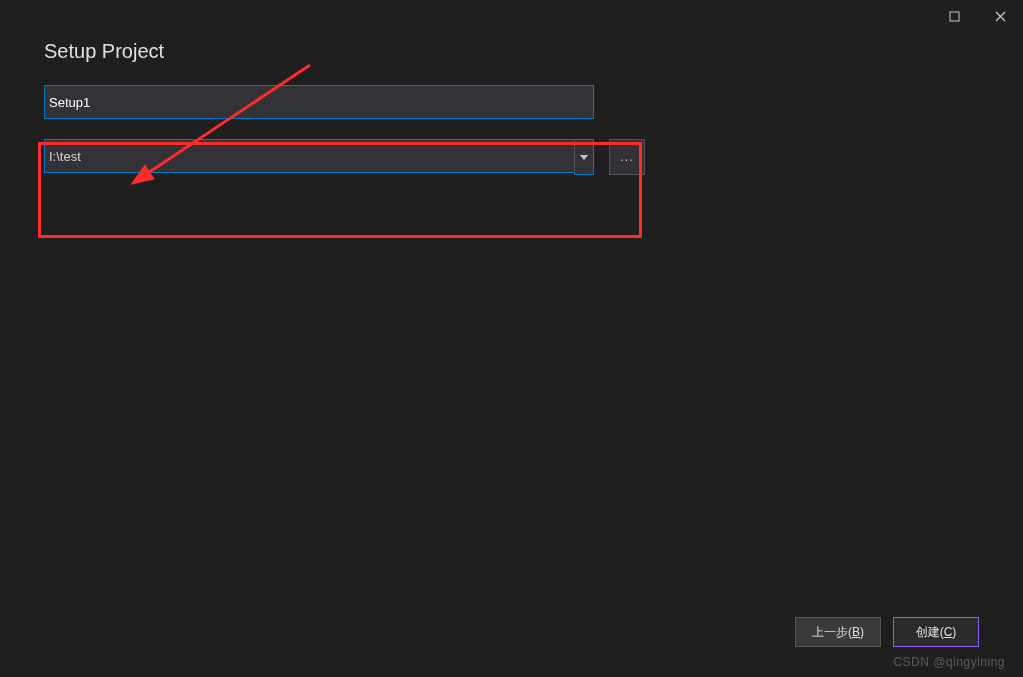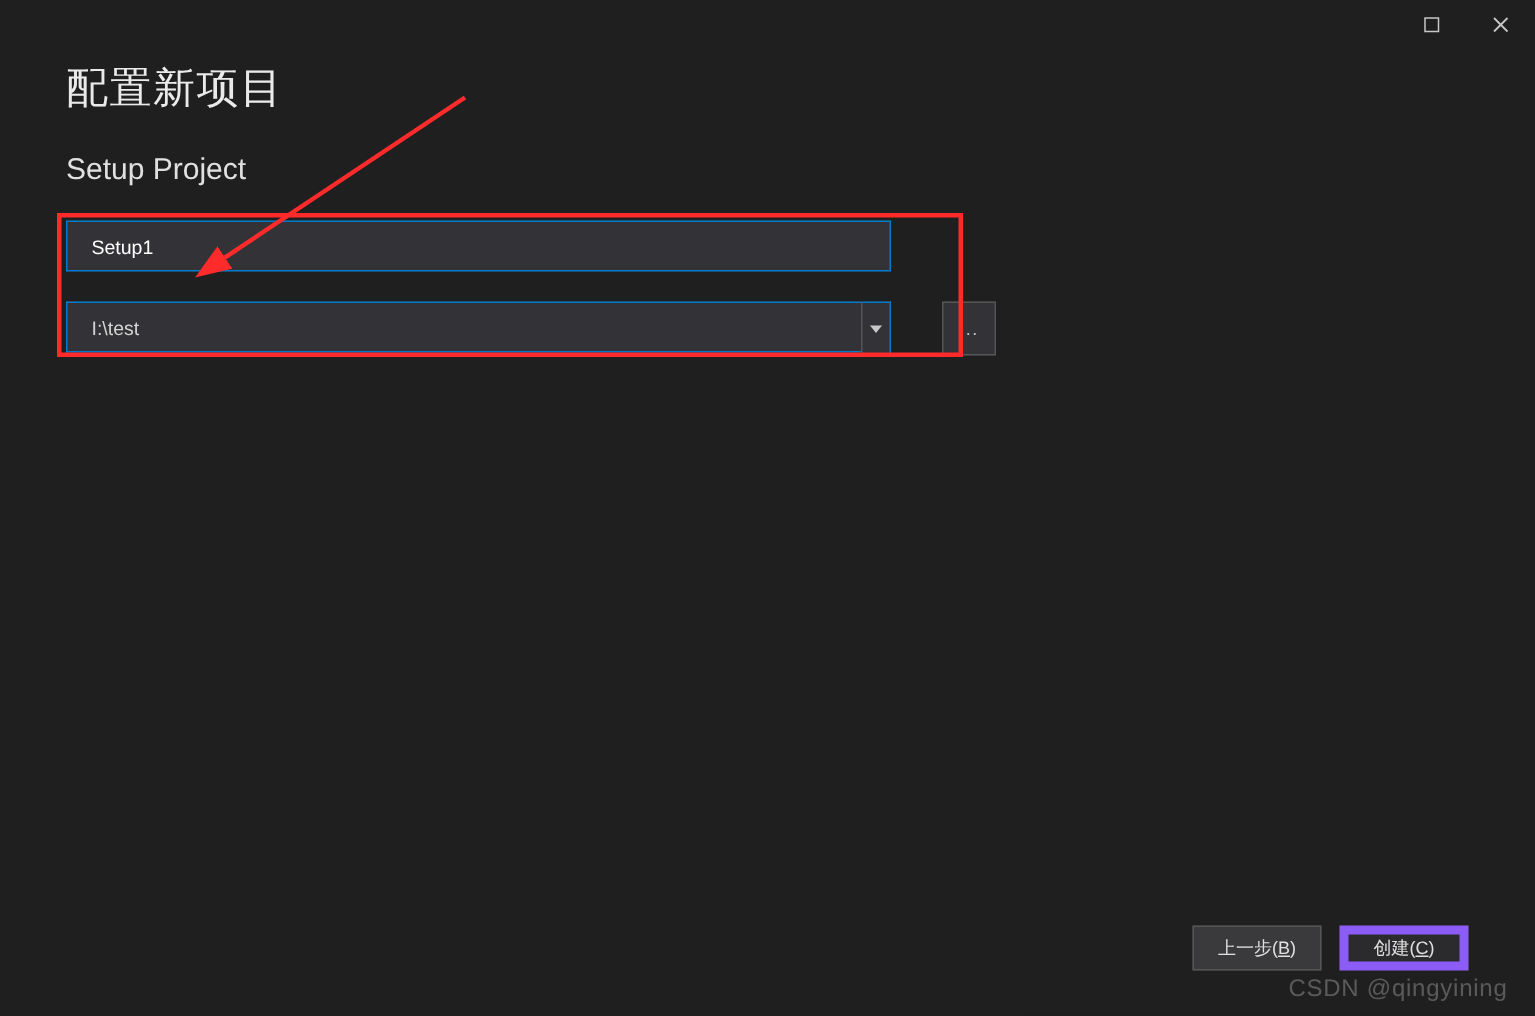--- a/index.html
+++ b/index.html
@@ -4,39 +4,39 @@
 <style>
   html,body{margin:0;padding:0;width:1023px;height:677px;background:#1e1e1e;font-family:"Microsoft YaHei","Segoe UI",sans-serif;color:#d4d4d4;overflow:hidden}
   .window{position:relative;width:1023px;height:677px;background:#1f1f1f}
   .titlebar{position:absolute;top:0;right:0;height:32px;display:flex;align-items:center}
   .titlebar .win-btn{width:46px;height:32px;display:flex;align-items:center;justify-content:center;color:#c8c8c8;font-size:14px;cursor:pointer}
   .content{position:absolute;left:44px;top:40px;right:44px;bottom:60px}
   h1{font-weight:400;font-size:28px;color:#eaeaea;margin:0 0 24px 0;letter-spacing:1px}
   h2{font-weight:400;font-size:20px;color:#e0e0e0;margin:0 0 22px 0}
   .field-label{font-size:12px;color:#cfcfcf;margin-bottom:6px}
   .field-label .accel{text-decoration:underline}
-  .text-input{box-sizing:border-box;height:34px;background:#333337;border:1px solid #007acc;color:#d4d4d4;padding:0 16px;font-size:13px;outline:none}
+  .text-input{box-sizing:border-box;height:34px;background:#333337;border:1px solid #007acc;color:#d4d4d4;padding:0 4px;font-size:13px;outline:none}
   .text-input.selected{color:#fff}
   .text-input.selected::selection{background:#0a3e66}
   .project-name-row{width:550px;margin-bottom:20px}
   .project-name-row .text-input{width:550px}
-  .location-row{display:flex;align-items:flex-start;gap:34px}
+  .location-row{display:flex;align-items:flex-start;gap:15px}
   .location-combo{display:flex;width:550px}
   .location-combo .text-input{flex:1;border-right:none}
   .combo-btn{width:18px;height:34px;background:#333337;border:1px solid #007acc;border-left:1px solid #555;display:flex;align-items:center;justify-content:center;cursor:pointer}
   .combo-btn svg{width:8px;height:8px;fill:#c8c8c8}
   .browse-btn{width:34px;height:34px;background:#333337;border:1px solid #555;color:#c8c8c8;display:flex;align-items:center;justify-content:center;font-size:12px;cursor:pointer;letter-spacing:1px}
   .footer{position:absolute;right:44px;bottom:30px;display:flex;gap:12px}
   .btn{min-width:86px;height:30px;padding:0 16px;font-size:12px;display:flex;align-items:center;justify-content:center;cursor:pointer;box-sizing:border-box}
   .btn .accel{text-decoration:underline}
   .btn-secondary{background:#3a3a3c;border:1px solid #555;color:#e0e0e0}
-  .btn-primary{background:#2b2b2d;border:6px solid #8b5cf6;color:#e0e0e0}
+  .btn-primary{background:#2b2b2d;border:1px solid #8b5cf6;color:#e0e0e0}
   .annotation-box{position:absolute;border:3px solid #ff2a2a;pointer-events:none}
   .annotation-arrow{position:absolute;pointer-events:none}
-  .watermark{position:absolute;right:18px;bottom:8px;font-size:16px;color:rgba(200,200,200,0.35);letter-spacing:.5px;pointer-events:none}
+  .watermark{position:absolute;right:18px;bottom:8px;font-size:12px;color:rgba(200,200,200,0.35);letter-spacing:.5px;pointer-events:none}
 </style>
 </head>
 <body>
 
 <div class="window">
 
   <div class="titlebar">
     <div class="win-btn" title="Maximize">
       <svg width="11" height="11" viewBox="0 0 11 11">
           <rect x="1" y="1" width="9" height="9" fill="none" stroke="#c8c8c8" stroke-width="1"></rect>
@@ -44,21 +44,20 @@
     </div>
     <div class="win-btn" title="Close">
       <svg width="11" height="11" viewBox="0 0 11 11">
           <line x1="1" y1="1" x2="10" y2="10" stroke="#c8c8c8" stroke-width="1.2"></line>
           <line x1="10" y1="1" x2="1" y2="10" stroke="#c8c8c8" stroke-width="1.2"></line>
         </svg>
     </div>
   </div>
 
   <div class="content">
-    <h1>配置新项目</h1>
     <h2>Setup Project</h2>
 
     <div class="project-name-row">
       <input type="text" class="text-input selected" value="Setup1" style="background: rgb(51, 51, 55); color: rgb(255, 255, 255);">
     </div>
 
     <div>
       <div class="location-row">
         <div class="location-combo">
           <input type="text" class="text-input" value="I:\test" style="">

